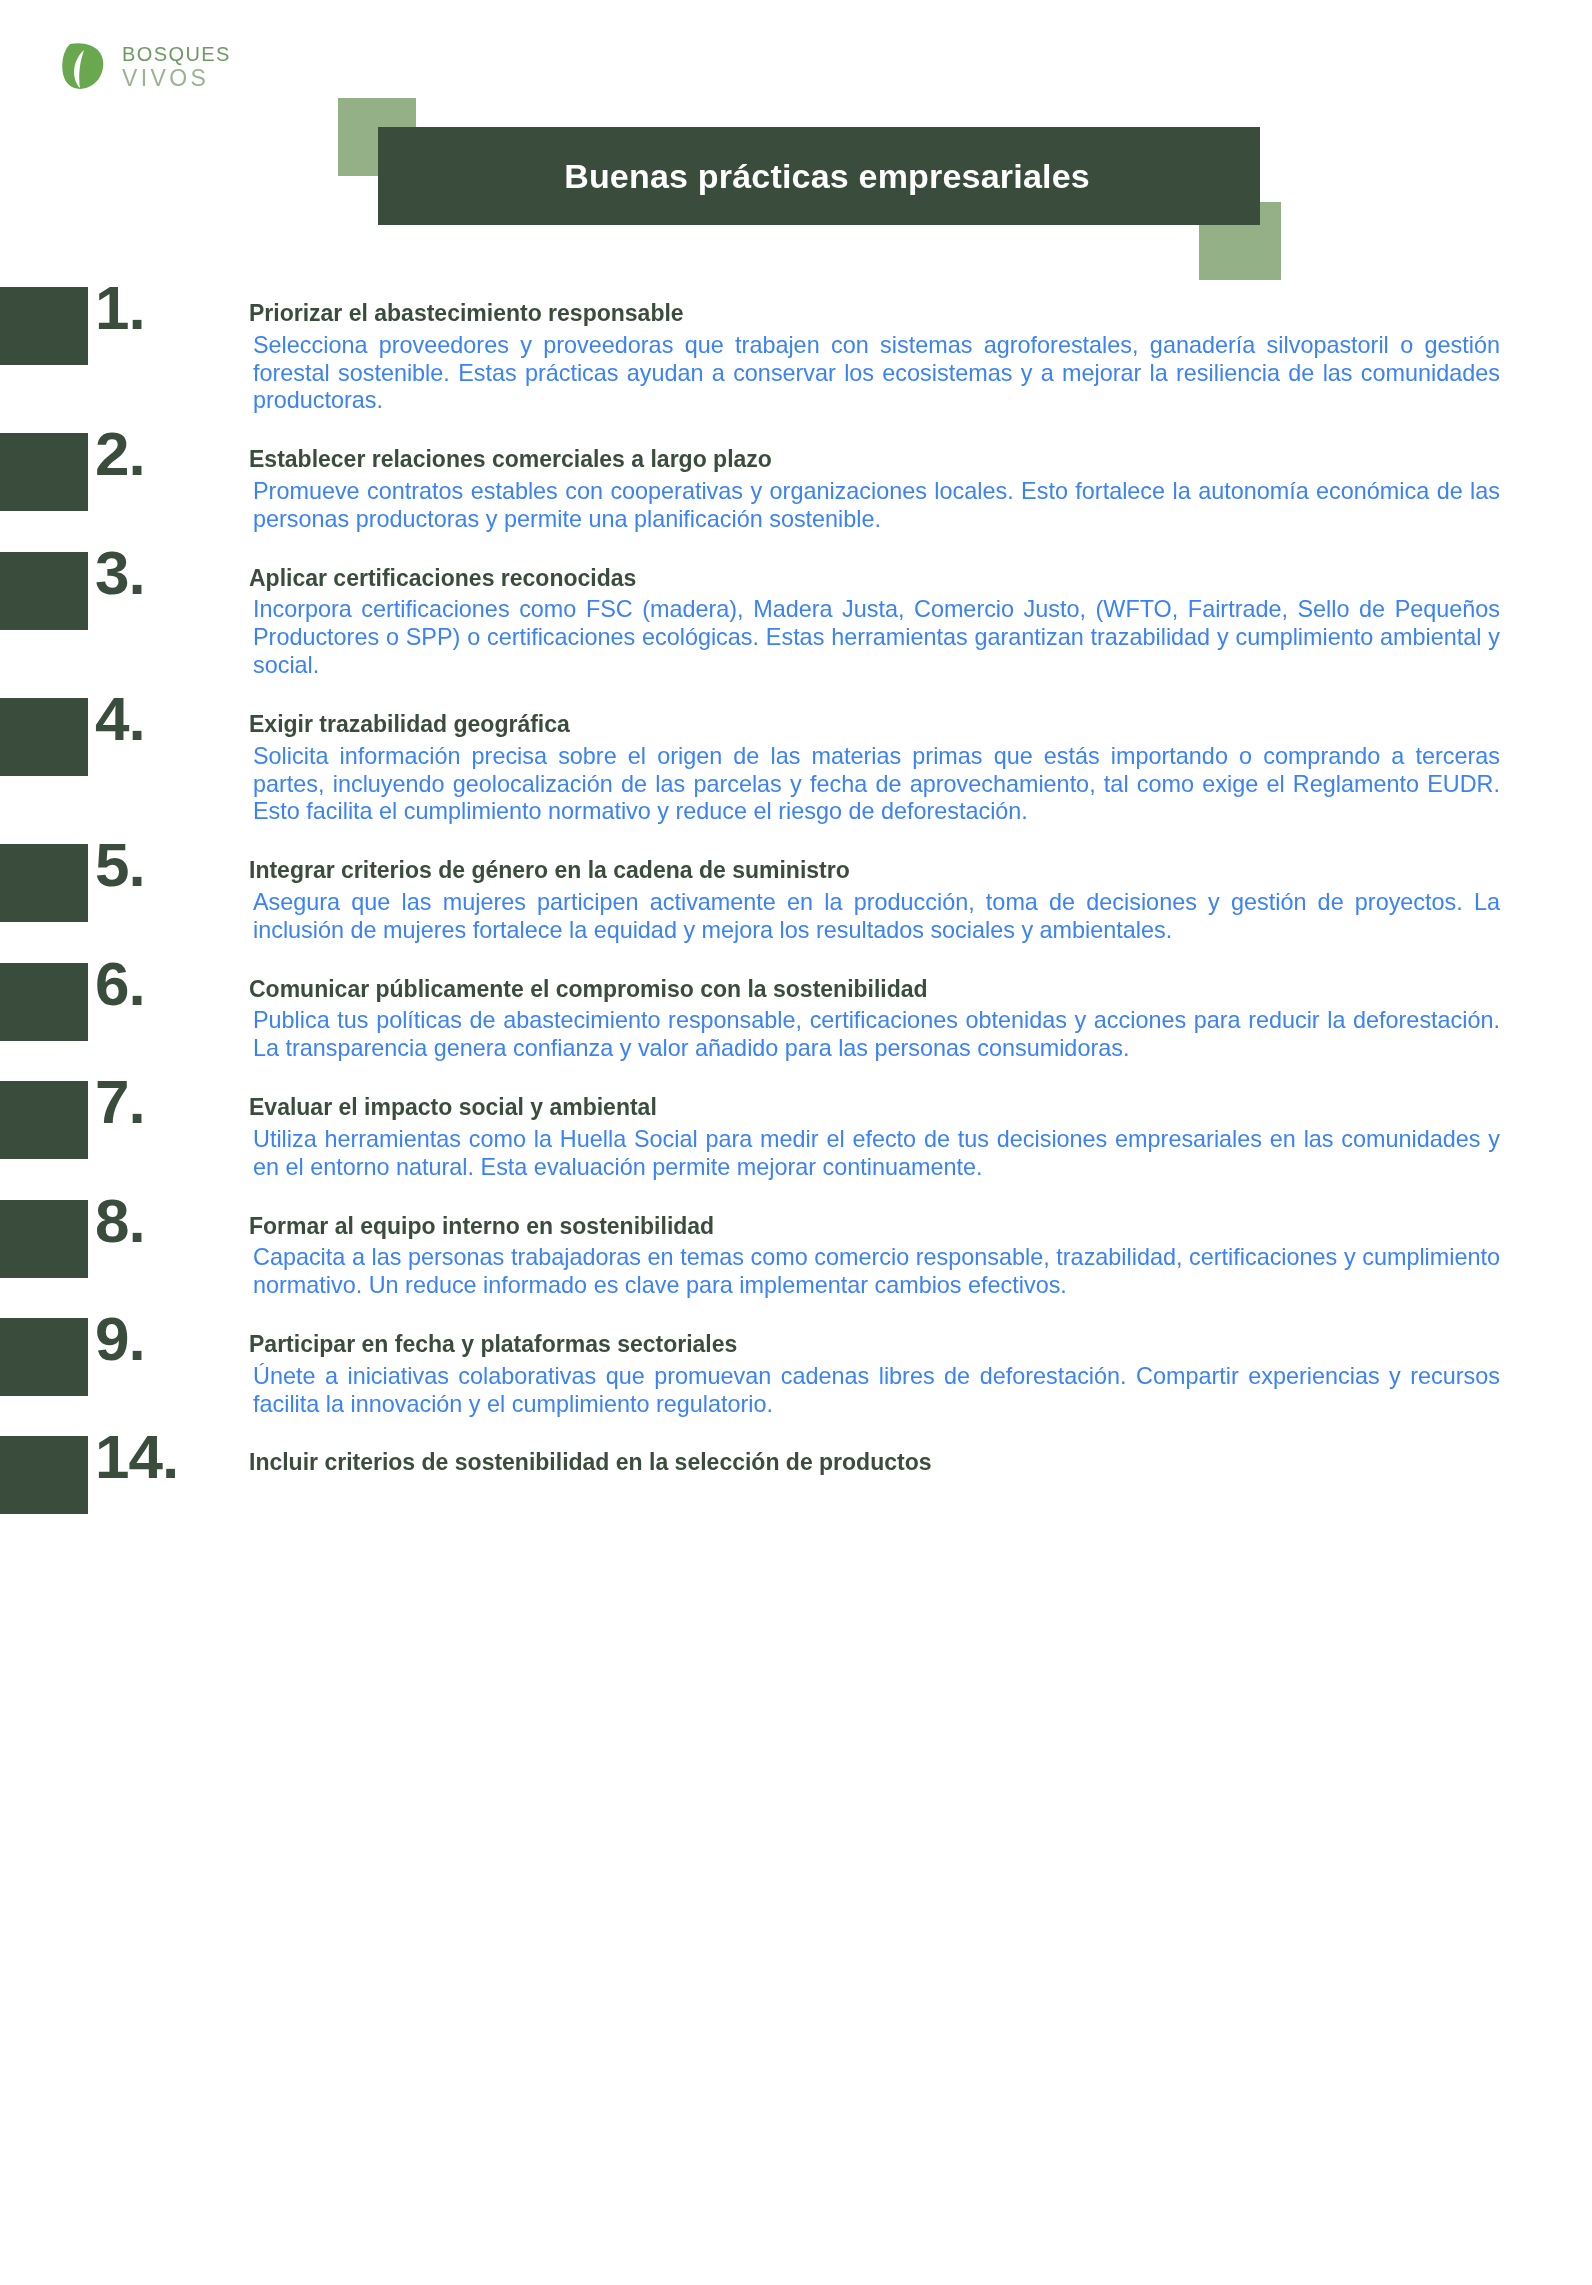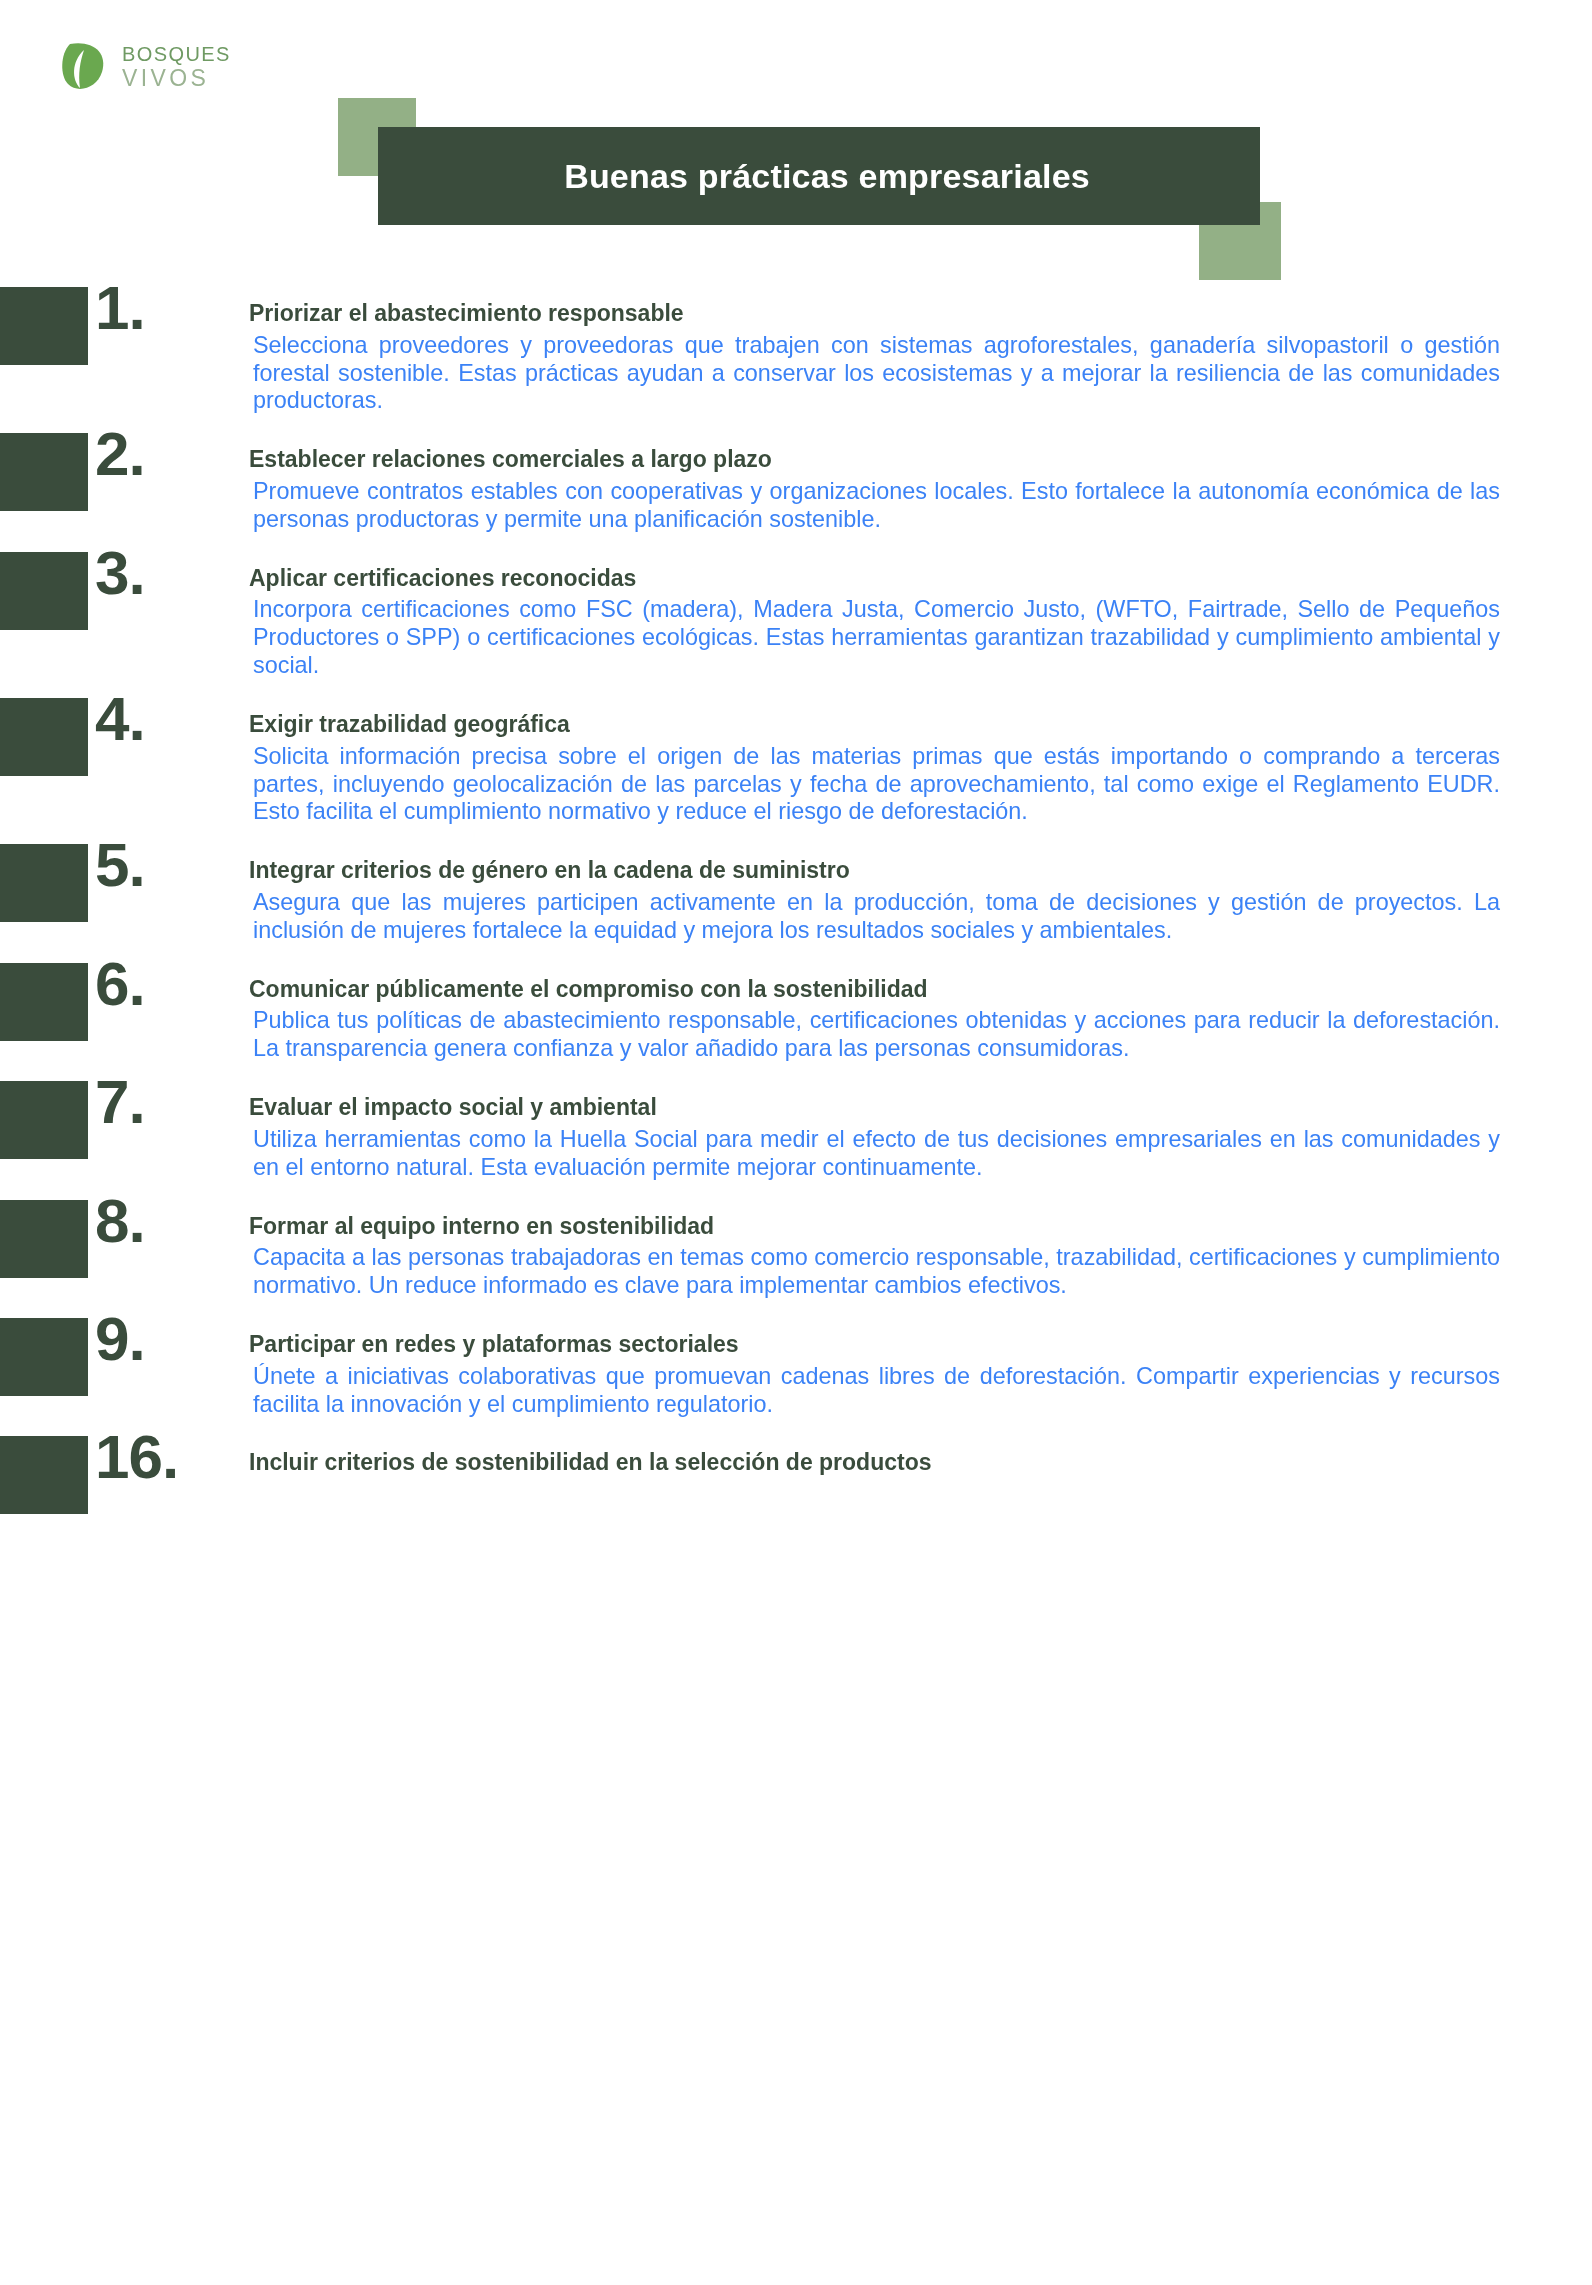--- a/index.html
+++ b/index.html
@@ -247,27 +247,27 @@
         <div class="item-title">Formar al equipo interno en sostenibilidad</div>
         <p class="item-body">Capacita a las personas trabajadoras en temas como comercio responsable, trazabilidad, certificaciones y cumplimiento normativo. Un reduce informado es clave para implementar cambios efectivos.</p>
       </div>
     </div>
     <div class="item">
       <div class="marker">
         <div class="marker-box"></div>
         <div class="marker-num">9.</div>
       </div>
       <div class="content">
-        <div class="item-title">Participar en redes y plataformas sectoriales</div>
+        <div class="item-title">Participar en fecha y plataformas sectoriales</div>
         <p class="item-body">Únete a iniciativas colaborativas que promuevan cadenas libres de deforestación. Compartir experiencias y recursos facilita la innovación y el cumplimiento regulatorio.</p>
       </div>
     </div>
     <div class="item">
       <div class="marker">
         <div class="marker-box"></div>
-        <div class="marker-num">16.</div>
+        <div class="marker-num">14.</div>
       </div>
       <div class="content">
         <div class="item-title">Incluir criterios de sostenibilidad en la selección de productos</div>
       </div>
     </div>
   </div>
 
 
 </body></html>

